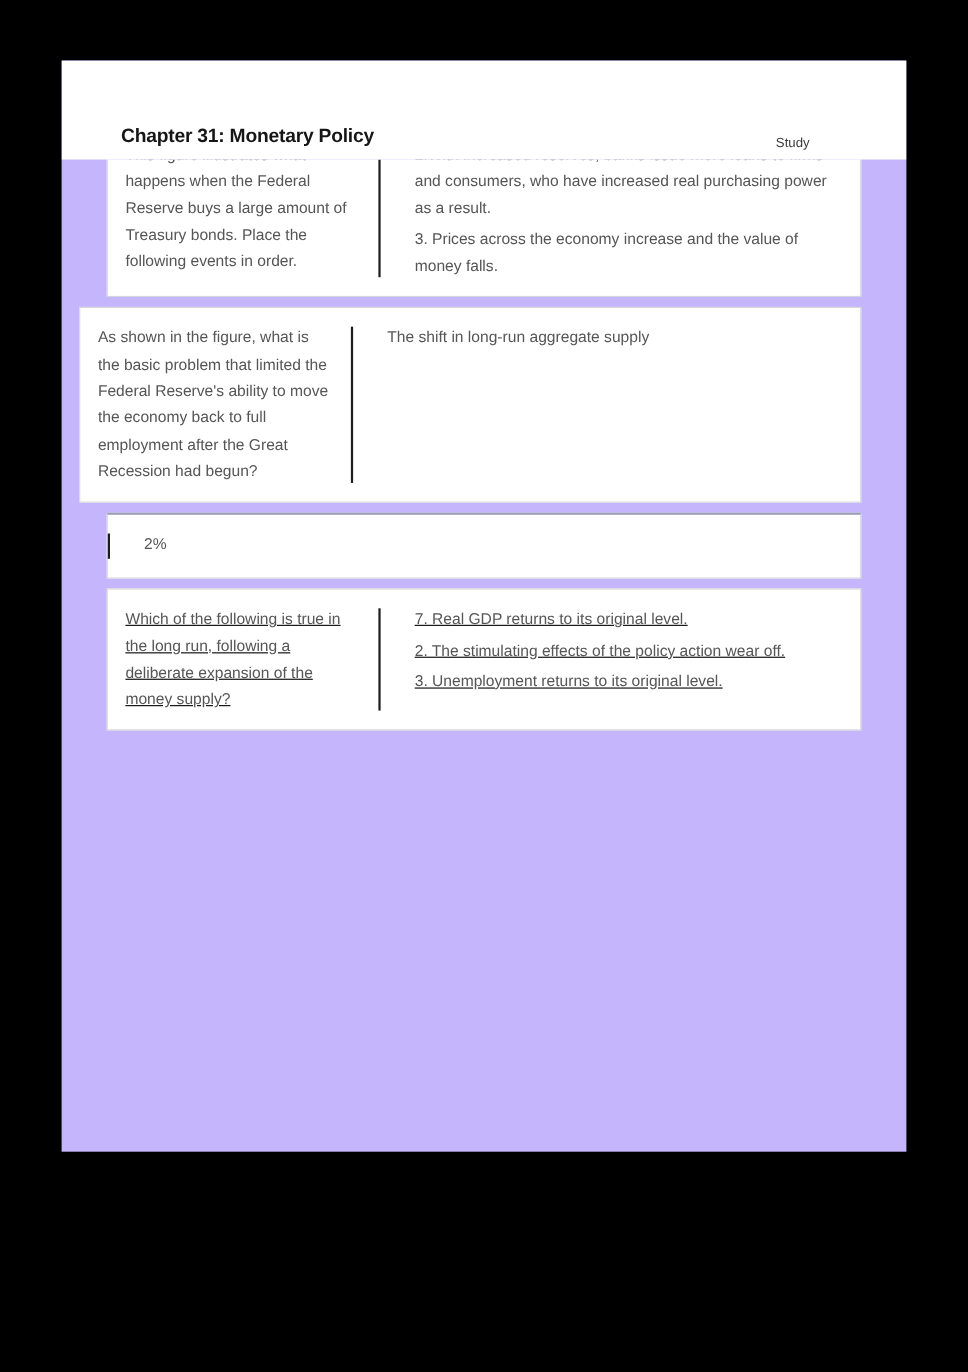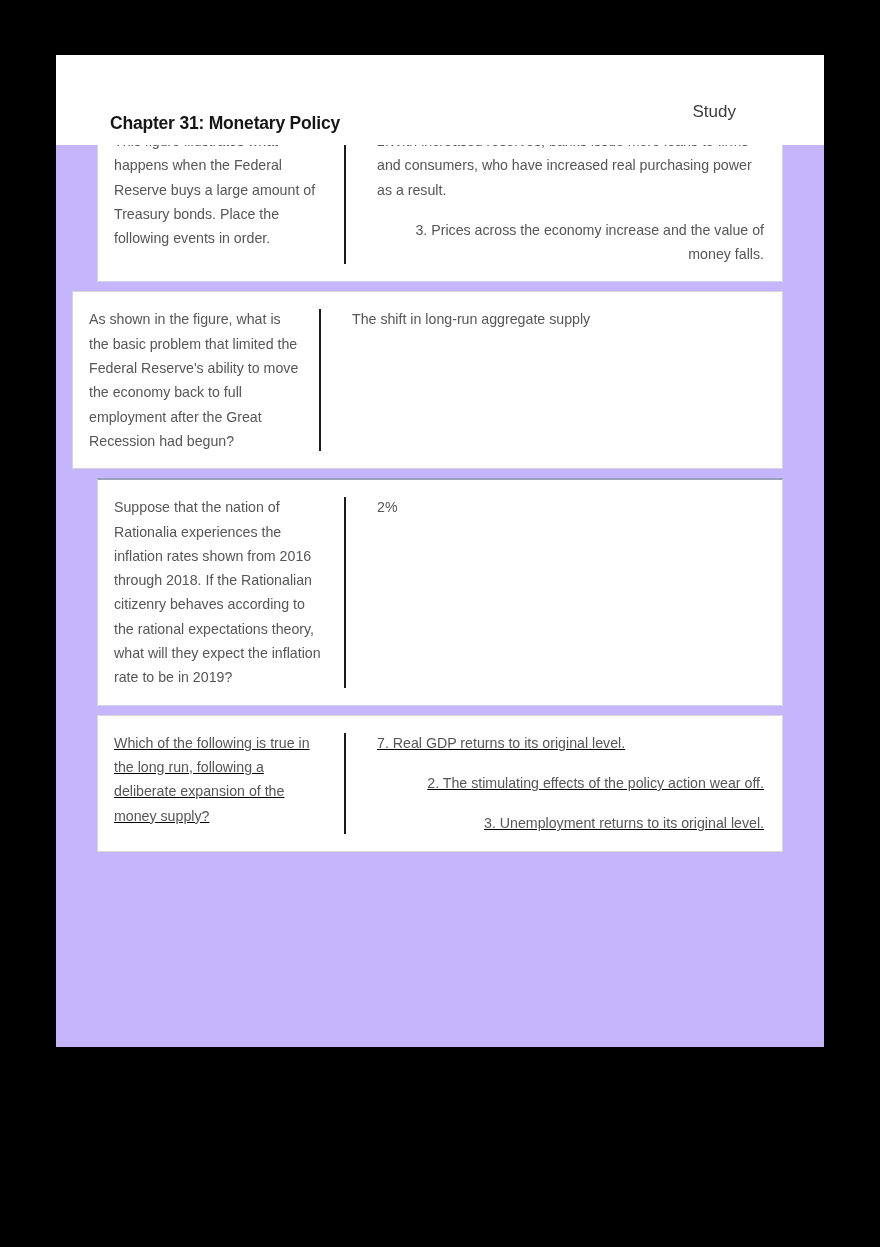--- a/index.html
+++ b/index.html
@@ -42,22 +42,22 @@
     top: 58px;
     font-size: 17.5px;
     font-weight: bold;
     color: #161616;
     letter-spacing: -0.2px;
     white-space: nowrap;
   }
   .study-label {
     position: absolute;
     right: 88px;
-    top: 47px;
-    font-size: 17px;
+    top: 68px;
+    font-size: 12px;
     color: #3d3d3d;
     white-space: nowrap;
   }
 
   
   .card-list {
     position: absolute;
     left: 0;
     top: 90px;
     width: 768px;
@@ -113,21 +113,21 @@
   }
 
   .term-text,
   .def-line {
     font-size: 14.2px;
     line-height: 24.3px;
     color: #565656;
     margin: 0;
     word-wrap: break-word;
   }
-  .def-line + .def-line { margin-top: 16px; text-align: right; }
+  .def-line + .def-line { margin-top: 4px; }
 </style>
 </head>
 <body>
 
 <div class="page">
 
   <div class="page-header">
     <div class="chapter-title">Chapter 31: Monetary Policy</div>
     <div class="study-label">Study</div>
   </div>
@@ -150,23 +150,20 @@
         <div class="card-col-left">
           <p class="term-text">As shown in the figure, what is the basic problem that limited the Federal Reserve's ability to move the economy back to full employment after the Great Recession had begun?</p>
         </div>
         <div class="card-divider"></div>
         <div class="card-col-right">
           <p class="def-line">The shift in long-run aggregate supply</p>
         </div>
       </div>
 
       <div class="card">
-        <div class="card-col-left">
-          <p class="term-text">Suppose that the nation of Rationalia experiences the inflation rates shown from 2016 through 2018. If the Rationalian citizenry behaves according to the rational expectations theory, what will they expect the inflation rate to be in 2019?</p>
-        </div>
         <div class="card-divider"></div>
         <div class="card-col-right">
           <p class="def-line">2%</p>
         </div>
       </div>
 
       <div class="card plain-all">
         <div class="card-col-left">
           <p class="term-text">Which of the following is true in the long run, following a deliberate expansion of the money supply?</p>
         </div>

